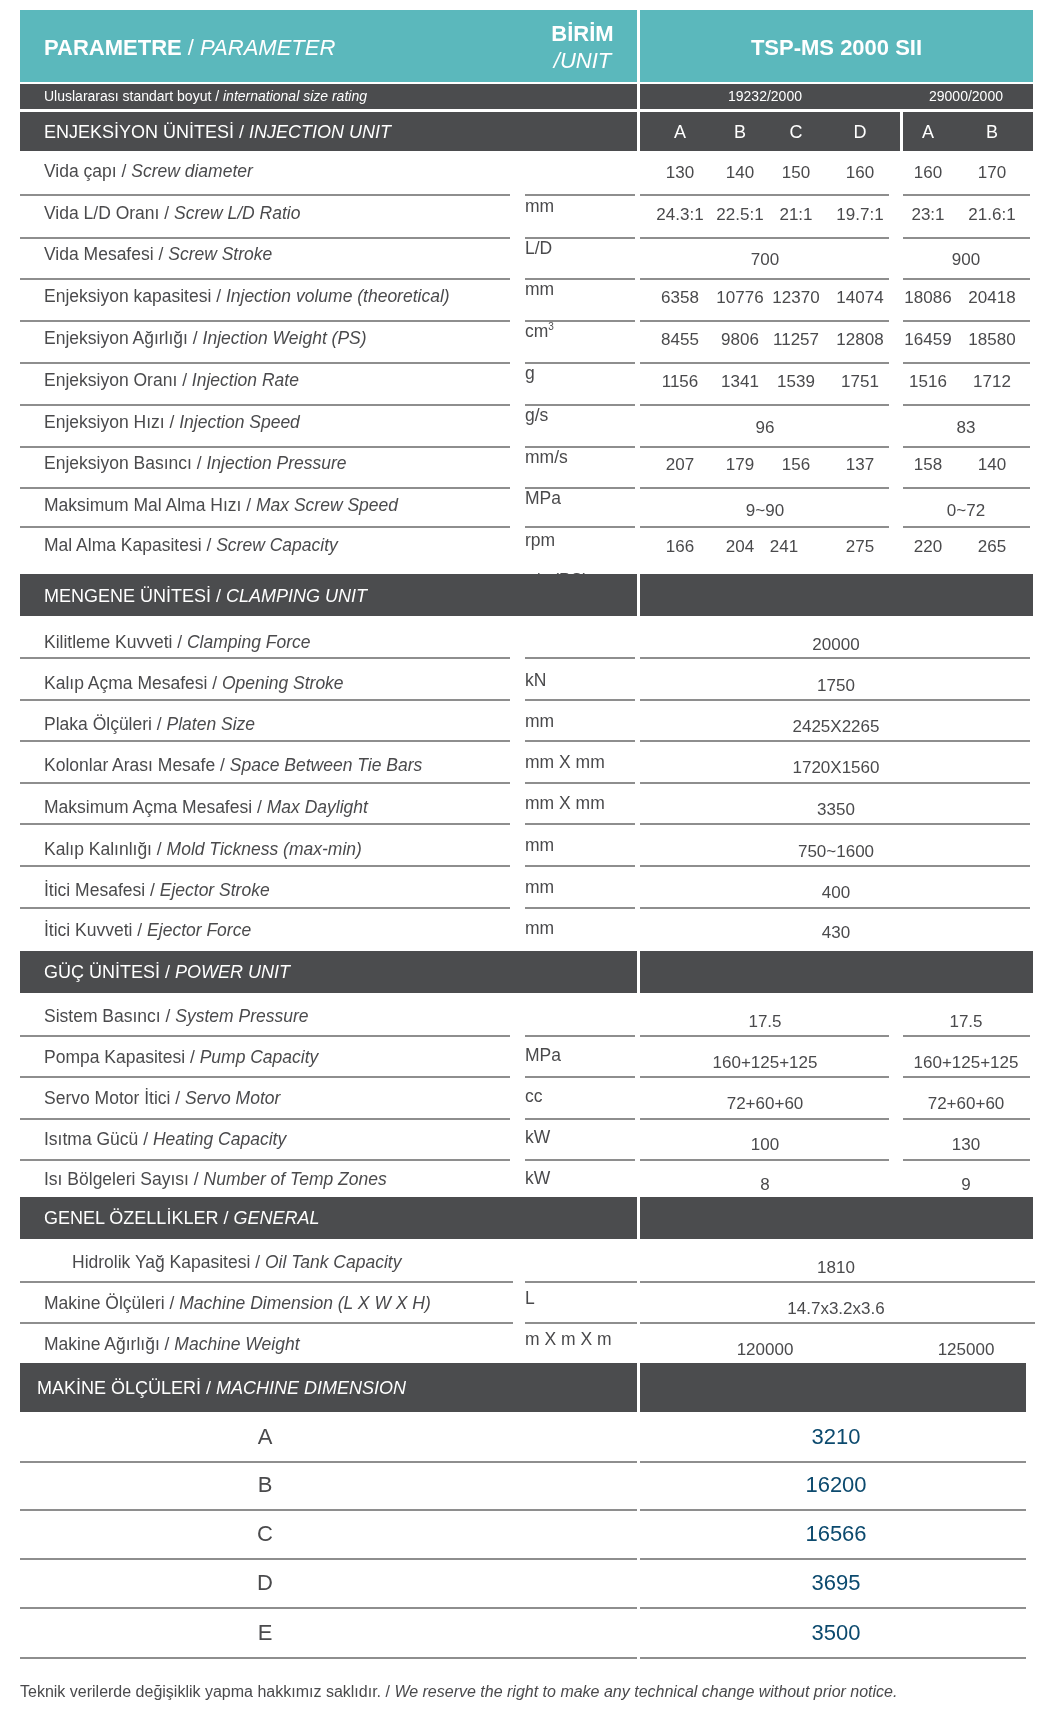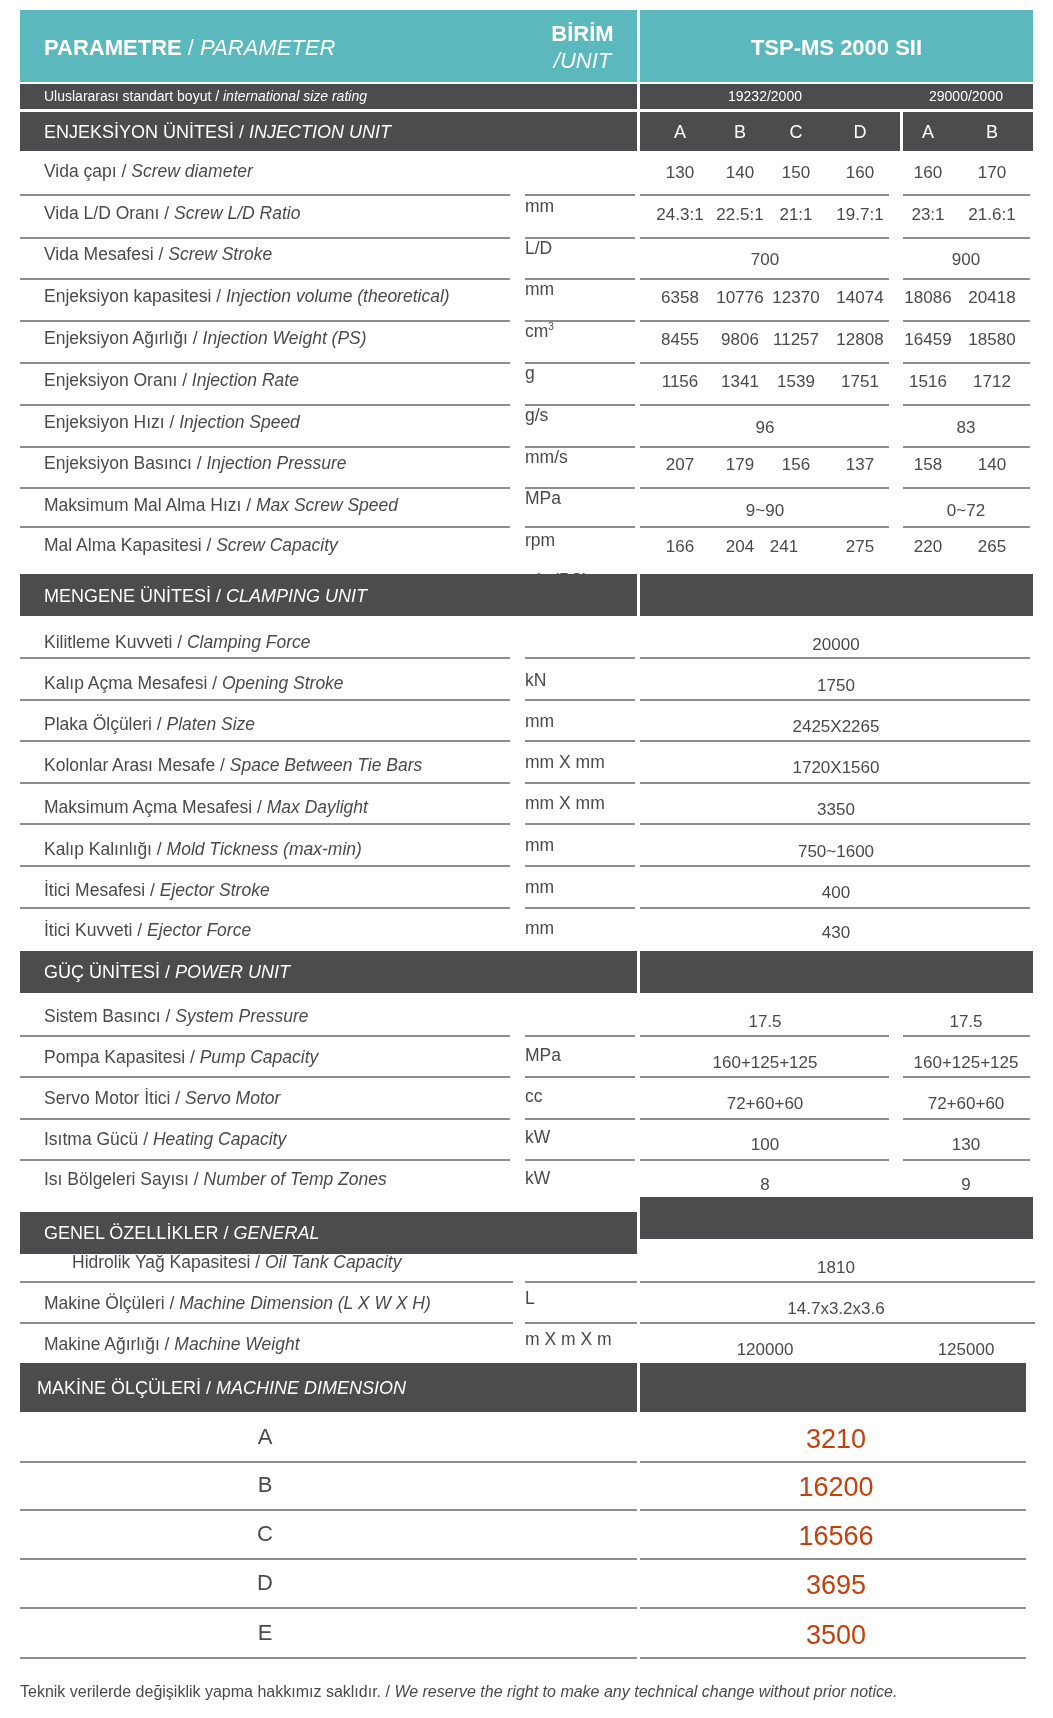--- a/index.html
+++ b/index.html
@@ -9,21 +9,21 @@
   .teal { background:#5bb8bc; color:#ffffff; }
   .dark { background:#4b4c4e; color:#ffffff; }
   .hline { position:absolute; height:2px; background:#8e8e8e; }
   .lbl { position:absolute; left:44px; font-size:17.5px; white-space:nowrap; color:#4a4a4c; }
   .lbl i, .sec i, .foot i, .band i { font-style:italic; }
   .unit { position:absolute; width:110px; left:525px; text-align:left; font-size:17.5px; color:#4a4a4c; white-space:nowrap;margin-top:33px; }
   .val { position:absolute; text-align:center; font-size:17px; color:#4a4a4c; white-space:nowrap; transform:translateX(-50%); }
   .sec { position:absolute; left:44px; font-size:18px; color:#fff; white-space:nowrap; }
   .hdrcol { position:absolute; font-size:18px; color:#fff; transform:translateX(-50%); }
   .dimL { position:absolute; font-size:22px; color:#4a4a4c; transform:translateX(-50%); }
-  .dimV { position:absolute; font-size:27px; color:#c2410c; transform:translateX(-50%); }
+  .dimV { position:absolute; font-size:22px; color:#0c4a6e; transform:translateX(-50%); }
   sup { font-size:10px; }
 </style>
 </head>
 <body>
 
 <div id="page">
 
   <div class="abs teal" style="left:20px;top:10px;width:617px;height:72px;">
     <div class="abs" style="left:24px;top:25px;font-size:22px;white-space:nowrap;">
       <b>PARAMETRE</b><span> / </span><i>PARAMETER</i>
@@ -308,21 +308,21 @@
         <div class="hline" style="left:903px;width:127px;top:1159px;"></div>
       </div>
       <div>
         <div class="lbl" style="top:1169px;"><span>Isı Bölgeleri Sayısı</span> / <i>Number of Temp Zones</i></div>
         <div class="unit" style="top:1175px;">--</div>
         <span class="val" style="left:765px;top:1175px;">8</span>
         <span class="val" style="left:966px;top:1175px;">9</span>
       </div>
     </div>
 
-  <div class="abs dark" style="left:20px;top:1197px;width:617px;height:42px;margin-top:15px;">
+  <div class="abs dark" style="left:20px;top:1197px;width:617px;height:42px;">
     <div class="sec" style="left:24px;top:11px;">
       <span>GENEL ÖZELLİKLER</span> / <i>GENERAL</i>
     </div>
   </div>
   <div class="abs dark" style="left:640px;top:1197px;width:393px;height:42px;"></div>
   <div id="general-rows">
       <div>
         <div class="lbl" style="top:1252px;margin-left:28px;"><span>Hidrolik Yağ Kapasitesi</span> / <i>Oil Tank Capacity</i></div>
         <div class="unit" style="top:1255px;">L</div>
         <span class="val" style="left:836px;top:1258px;">1810</span>

